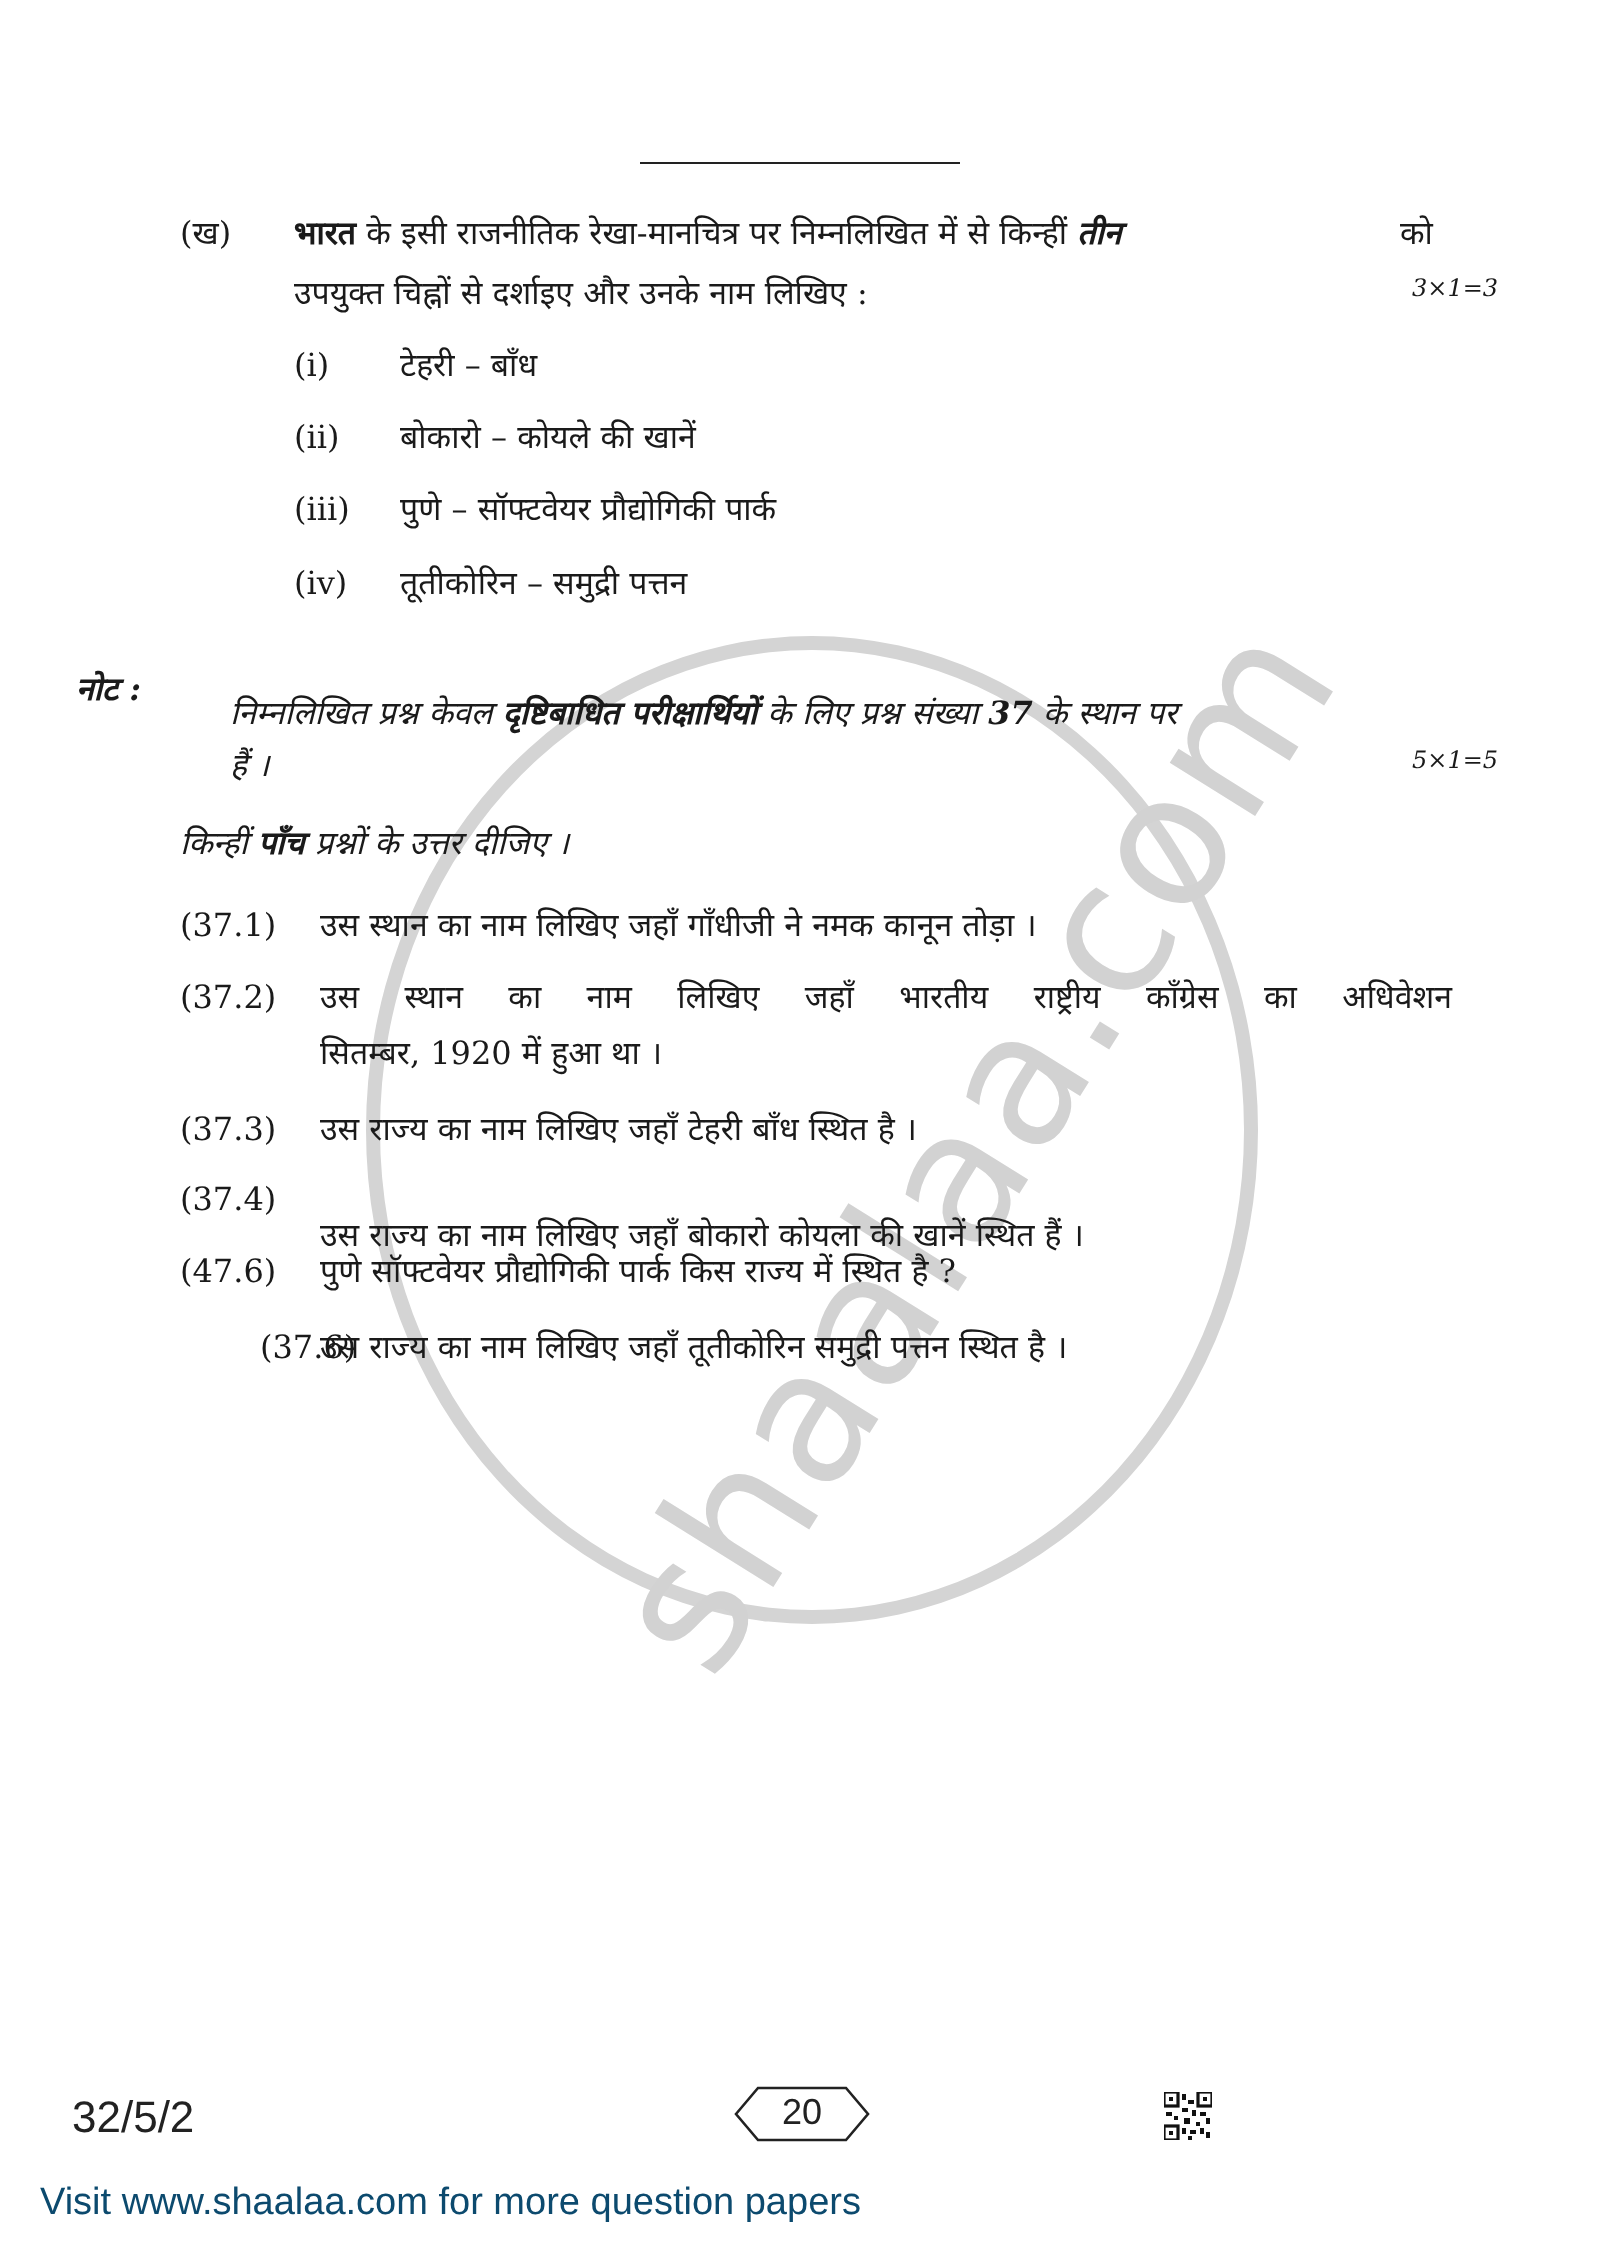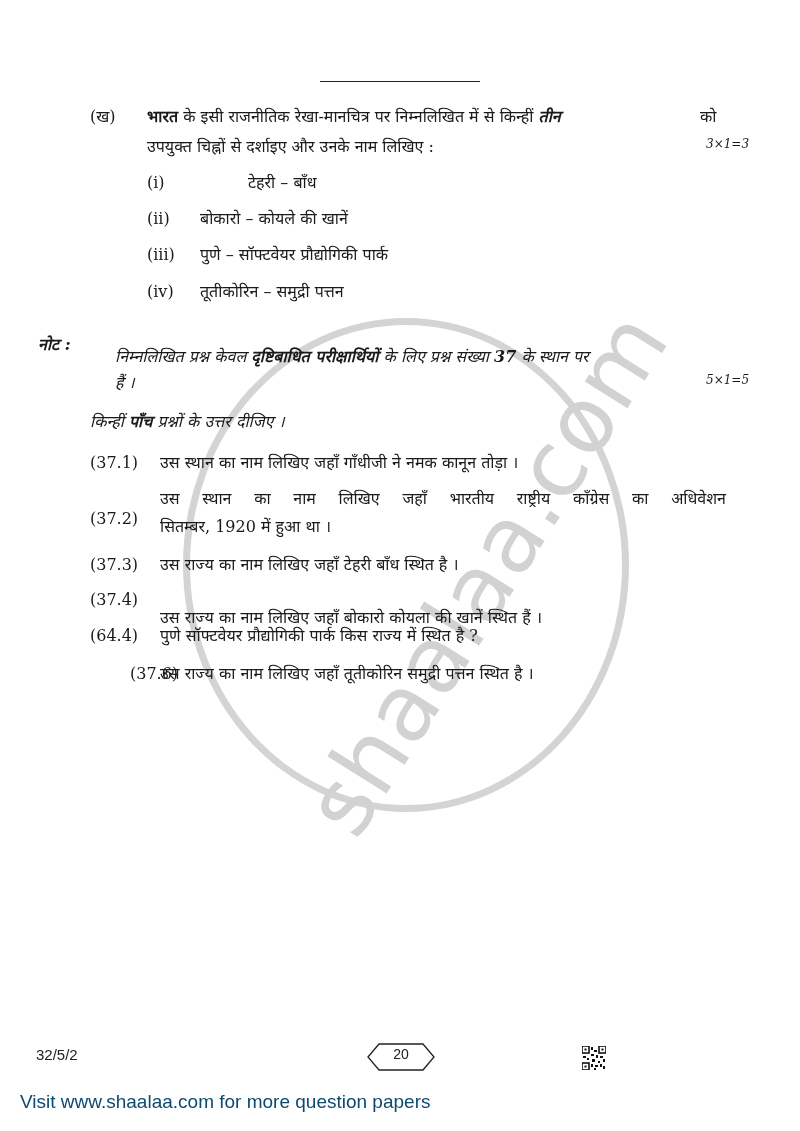--- a/index.html
+++ b/index.html
@@ -67,39 +67,39 @@
       text-align-last: justify;
       white-space: normal;
     }
 
     
     .footer-code {
       position: absolute;
       left: 36px;
       top: 1046px;
       font-family: "Liberation Sans", "DejaVu Sans", sans-serif;
-      font-size: 15px;
+      font-size: 22px;
       color: #222;
     }
     .page-hex {
       position: absolute;
       left: 367px;
       top: 1042px;
       width: 68px;
       height: 30px;
     }
     .page-hex svg { position: absolute; left: 0; top: 0; }
     .page-hex span {
       position: absolute;
       left: 0;
       width: 68px;
       top: 4px;
       text-align: center;
       font-family: "Liberation Sans", "DejaVu Sans", sans-serif;
-      font-size: 14px;
+      font-size: 18px;
       color: #222;
     }
     .qr {
       position: absolute;
       left: 582px;
       top: 1046px;
       width: 24px;
       height: 24px;
     }
     .footer-link {
@@ -124,21 +124,21 @@
   <div class="abs txt" style="left:90px; top:107px;">(ख)</div>
   <div class="abs txt" style="left:147px; top:107px; width:582px;">
     <span class="b">भारत</span><span> के इसी राजनीतिक रेखा-मानचित्र पर निम्नलिखित में से किन्हीं </span><span class="b it">तीन</span>
   </div>
   <div class="abs txt" style="left:700px; top:107px;">को</div>
   <div class="abs txt" style="left:147px; top:137px;">उपयुक्त चिह्नों से दर्शाइए और उनके नाम लिखिए :</div>
   <div class="marks" style="left:706px; top:137px;">3×1=3</div>
 
   <div>
     <div class="abs txt" style="left:147px; top:173px;">(i)</div>
-    <div class="abs txt" style="left:200px; top:173px;margin-left:48px;">टेहरी – बाँध</div>
+    <div class="abs txt" style="left:200px; top:173px;">टेहरी – बाँध</div>
 
     <div class="abs txt" style="left:147px; top:209px;">(ii)</div>
     <div class="abs txt" style="left:200px; top:209px;">बोकारो – कोयले की खानें</div>
 
     <div class="abs txt" style="left:147px; top:245px;">(iii)</div>
     <div class="abs txt" style="left:200px; top:245px;">पुणे – सॉफ्टवेयर प्रौद्योगिकी पार्क</div>
 
     <div class="abs txt" style="left:147px; top:282px;">(iv)</div>
     <div class="abs txt" style="left:200px; top:282px;">तूतीकोरिन – समुद्री पत्तन</div>
   </div>
@@ -151,31 +151,31 @@
   <div class="marks" style="left:706px; top:373px;">5×1=5</div>
 
   <div class="abs txt it" style="left:90px; top:412px;">
     <span>किन्हीं </span><span class="b">पाँच</span><span> प्रश्नों के उत्तर दीजिए ।</span>
   </div>
 
   <div>
     <div class="abs txt" style="left:90px; top:453px;">(37.1)</div>
     <div class="abs txt" style="left:160px; top:453px;">उस स्थान का नाम लिखिए जहाँ गाँधीजी ने नमक कानून तोड़ा ।</div>
 
-    <div class="abs txt" style="left:90px; top:489px;margin-top:20px;">(37.2)</div>
+    <div class="abs txt" style="left:90px; top:489px;">(37.2)</div>
     <div class="abs txt justify" style="left:160px; top:489px; width:566px;">उस स्थान का नाम लिखिए जहाँ भारतीय राष्ट्रीय काँग्रेस का अधिवेशन</div>
     <div class="abs txt" style="left:160px; top:517px;">सितम्बर, 1920 में हुआ था ।</div>
 
     <div class="abs txt" style="left:90px; top:555px;">(37.3)</div>
     <div class="abs txt" style="left:160px; top:555px;">उस राज्य का नाम लिखिए जहाँ टेहरी बाँध स्थित है ।</div>
 
     <div class="abs txt" style="left:90px; top:590px;">(37.4)</div>
     <div class="abs txt" style="left:160px; top:608px;">उस राज्य का नाम लिखिए जहाँ बोकारो कोयला की खानें स्थित हैं ।</div>
 
-    <div class="abs txt" style="left:90px; top:626px;">(64.4)</div>
+    <div class="abs txt" style="left:90px; top:626px;">(47.6)</div>
     <div class="abs txt" style="left:160px; top:626px;">पुणे सॉफ्टवेयर प्रौद्योगिकी पार्क किस राज्य में स्थित है ?</div>
 
     <div class="abs txt" style="left:90px; top:664px;margin-left:40px;">(37.6)</div>
     <div class="abs txt" style="left:160px; top:664px;">उस राज्य का नाम लिखिए जहाँ तूतीकोरिन समुद्री पत्तन स्थित है ।</div>
   </div>
 
   <div class="footer-code">32/5/2</div>
 
   <div class="page-hex">
     <svg width="68" height="30" viewBox="0 0 68 30">

